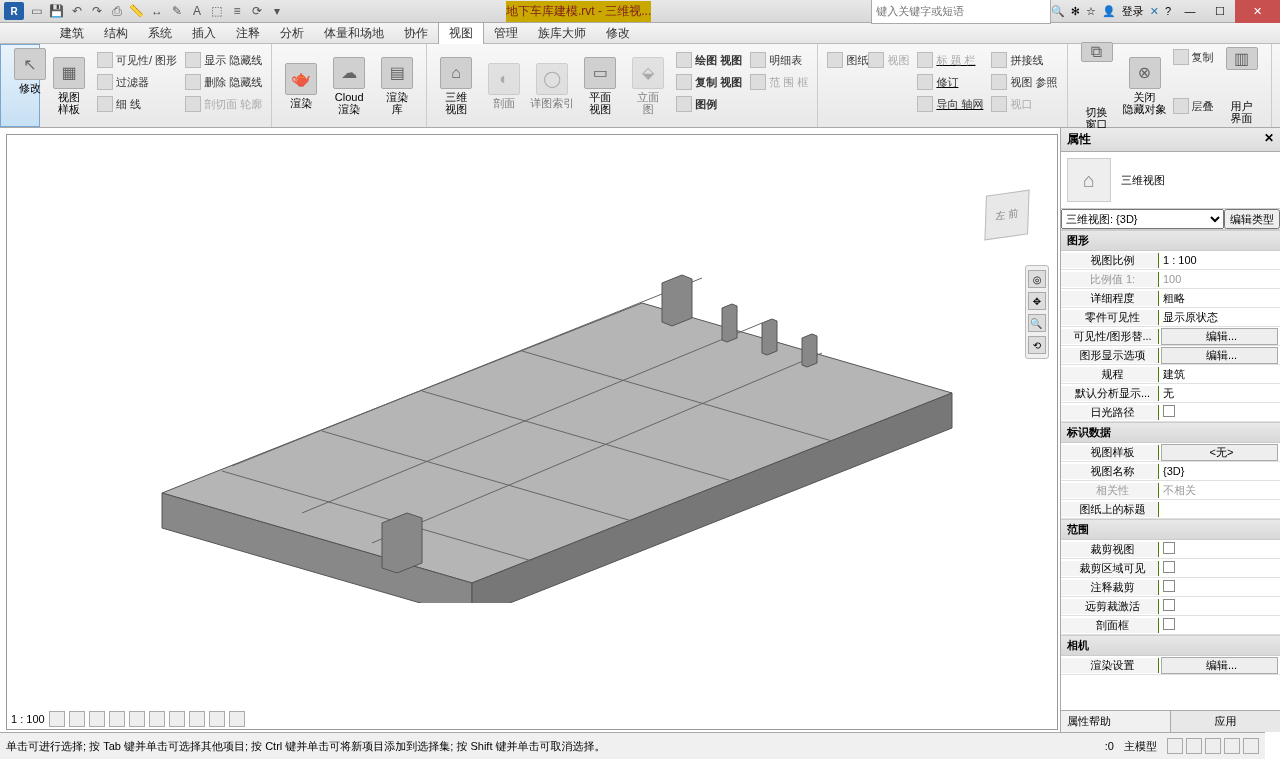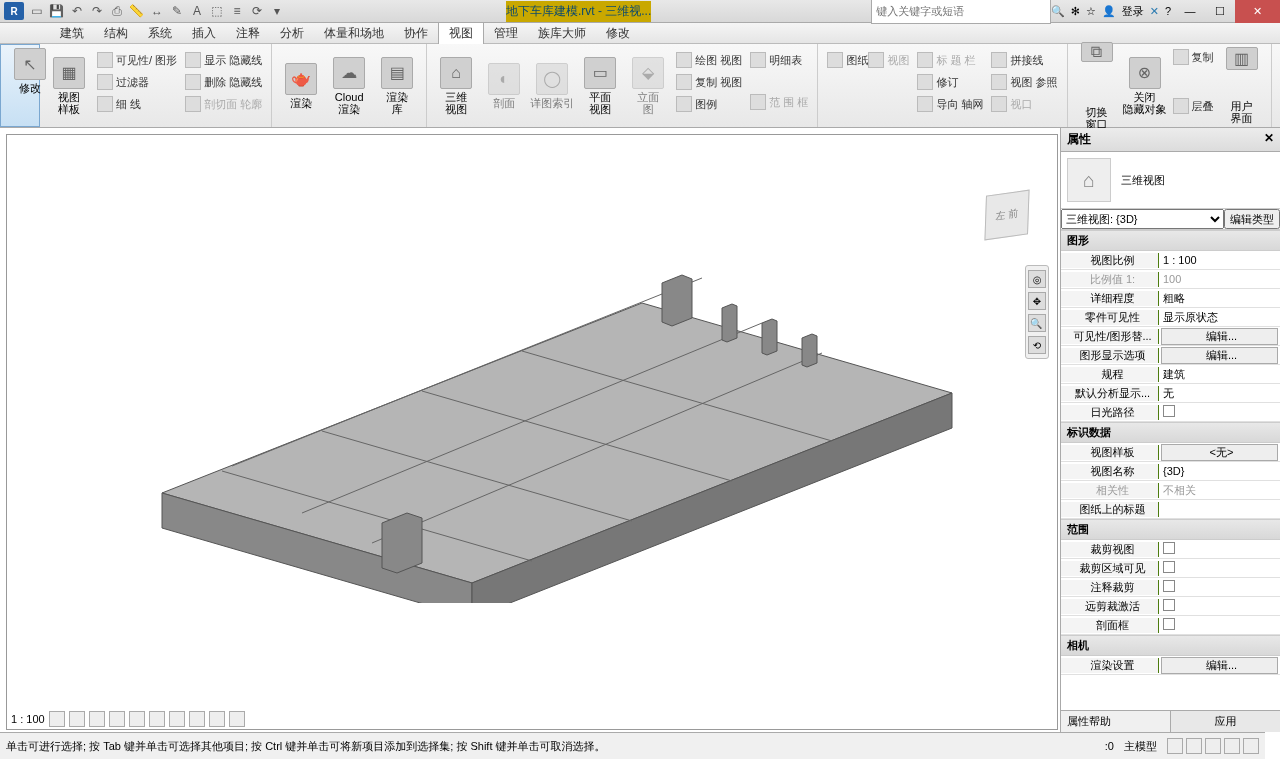--- a/index.html
+++ b/index.html
@@ -2,21 +2,21 @@
 <html><head>
 <meta charset="utf-8">
 <style>
 * { margin: 0; padding: 0; box-sizing: border-box; font-family: "Microsoft YaHei", sans-serif; }
 body { width: 1280px; height: 759px; background: #fff; font-size: 11px; overflow: hidden; position: relative; }
 .titlebar { height: 23px; background: linear-gradient(#e8e8e8,#d8d8d8); display: flex; align-items: center; border-bottom: 1px solid #aaa; }
 .app-icon { width: 20px; height: 18px; margin: 0 4px; background: #2561a8; border-radius: 2px; display:flex;align-items:center;justify-content:center;color:#fff;font-weight:bold;font-size:10px; }
 .qat { display: flex; gap: 2px; }
 .qat-item { width: 18px; height: 18px; display: flex; align-items: center; justify-content: center; color: #555; font-size: 12px; }
 .title-center { flex: 1; text-align: center; }
-.title-doc { background: #c9a800; color: #0c4a6e; padding: 2px 0; font-size: 12px; display: inline-block; }
+.title-doc { background: #c9a800; color: #7f1d1d; padding: 2px 0; font-size: 12px; display: inline-block; }
 .search-box { width: 180px; height: 18px; background: #fff; border: 1px solid #aaa; font-size: 11px; color: #999; padding: 12px 4px; }
 .title-right { display: flex; align-items: center; gap: 6px; margin-right: 4px; }
 .win-btns { display: flex; }
 .win-btn { width: 30px; height: 23px; display: flex; align-items: center; justify-content: center; font-size: 11px; }
 .win-close { background: #c8504f; color: #fff; width: 45px; }
 .menubar { height: 21px; background: linear-gradient(#f5f5f5,#e5e5e5); display: flex; align-items: center; padding-left: 50px; border-bottom: 1px solid #bbb; }
 .menu-item { padding: 2px 10px; font-size: 12px; color: #333; }
 .menu-item.active { background: #fff; border: 1px solid #aaa; border-bottom: none; }
 .ribbon { height: 84px; background: linear-gradient(#f8f8f8,#e8e8e8); display: flex; border-bottom: 1px solid #aaa; }
 .ribbon-group { border-right: 1px solid #ccc; padding: 3px 5px; display: flex; flex-direction: column; justify-content: flex-start; position: relative; }
@@ -187,35 +187,35 @@
     <div class="ribbon-big">
         <div class="ic">▭</div>
         <div class="lbl" style="white-space:pre;">平面
 视图</div>
       </div>
     <div class="ribbon-big" style="opacity:0.5;">
         <div class="ic">⬙</div>
         <div class="lbl" style="white-space:pre;">立面
 图</div>
       </div>
+    <div style="display:flex;flex-direction:column;padding:2px 4px;font-weight:bold;">
+      <div class="ribbon-small-row">
+          <div class="sic"></div>
+          <span>绘图 视图</span>
+        </div>
+      <div class="ribbon-small-row">
+          <div class="sic"></div>
+          <span>复制 视图</span>
+        </div>
+      <div class="ribbon-small-row">
+          <div class="sic"></div>
+          <span>图例</span>
+        </div>
+    </div>
     <div style="display:flex;flex-direction:column;padding:2px 4px;">
-      <div class="ribbon-small-row">
-          <div class="sic"></div>
-          <span>绘图 视图</span>
-        </div>
-      <div class="ribbon-small-row">
-          <div class="sic"></div>
-          <span>复制 视图</span>
-        </div>
-      <div class="ribbon-small-row">
-          <div class="sic"></div>
-          <span>图例</span>
-        </div>
-    </div>
-    <div style="display:flex;flex-direction:column;padding:2px 4px;gap:20px;">
       <div class="ribbon-small-row">
           <div class="sic"></div>
           <span>明细表</span>
         </div>
       <div class="ribbon-small-row disabled">
           <div class="sic"></div>
           <span>范 围 框</span>
         </div>
     </div>
   </div>
@@ -223,21 +223,21 @@
     <div style="display:flex;flex-direction:row;padding:2px 4px;">
       <div class="ribbon-small-row">
           <div class="sic"></div>
           <span>图纸</span>
         </div>
       <div class="ribbon-small-row disabled">
           <div class="sic"></div>
           <span>视图</span>
         </div>
     </div>
-    <div style="display:flex;flex-direction:column;padding:2px 4px;">
+    <div style="display:flex;flex-direction:column;padding:2px 4px;text-decoration:underline;">
       <div class="ribbon-small-row disabled">
           <div class="sic"></div>
           <span>标 题  栏</span>
         </div>
       <div class="ribbon-small-row">
           <div class="sic"></div>
           <span>修订</span>
         </div>
       <div class="ribbon-small-row">
           <div class="sic"></div>

